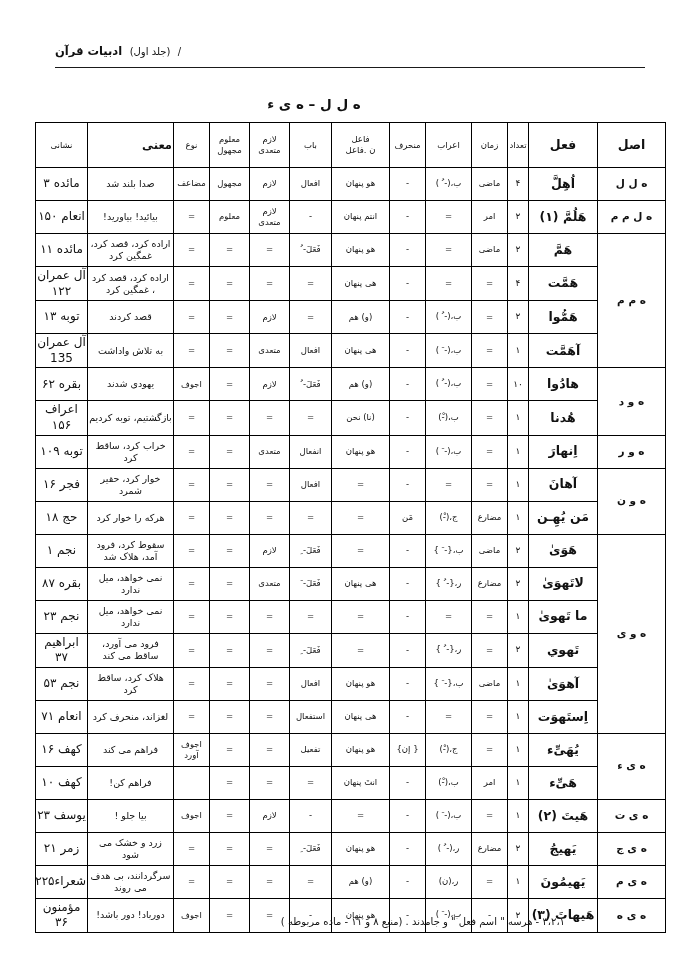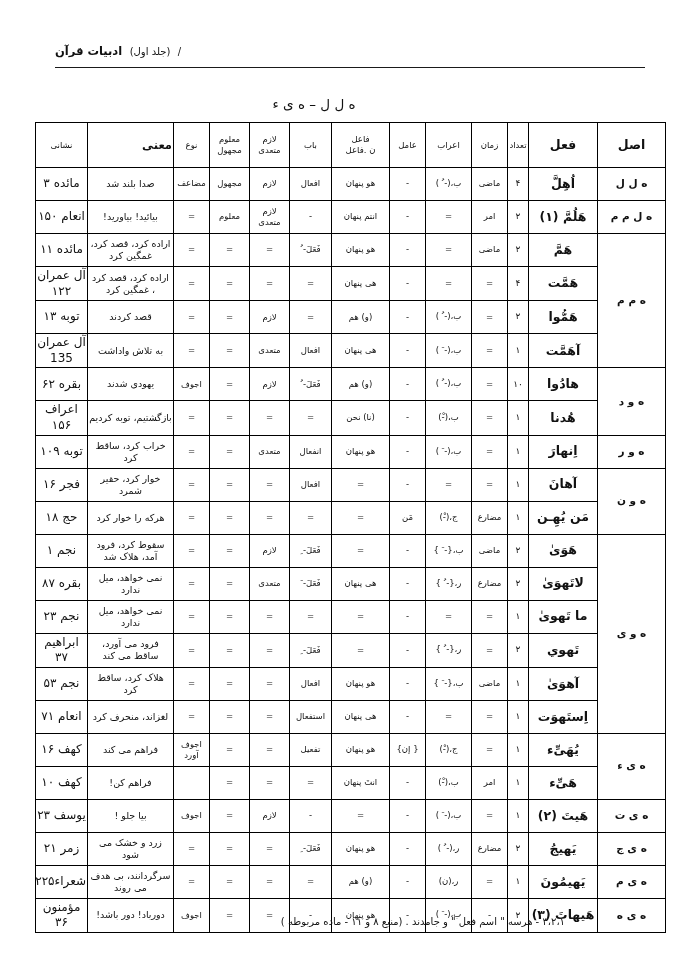--- a/index.html
+++ b/index.html
@@ -15,21 +15,21 @@
   .pagehead .bd{font-weight:bold;font-size:11.5px;direction:rtl;unicode-bidi:isolate;}
   .pagehead .rg{font-size:10px;direction:rtl;unicode-bidi:isolate;margin-right:4px;margin-left:4px;}
   .pagehead .sl{font-size:10px;}
   .headrule{
     position:absolute;top:67px;left:55px;width:590px;height:0;
     border-top:1.6px solid #1a1a1a;
   }
   
   .section-title{
     position:absolute;top:96px;left:0;width:628px;text-align:center;
-    direction:rtl;font-weight:normal;font-size:13.5px;
+    direction:rtl;font-weight:bold;font-size:13.5px;
   }
   
   .tablewrap{position:absolute;top:122px;left:35px;width:630px;}
   table{
     border-collapse:collapse;direction:rtl;width:630px;table-layout:fixed;
     border:1.8px solid #000;
   }
   th,td{
     border:1px solid #000;text-align:center;vertical-align:middle;
     padding:1px 1px;line-height:1.3;overflow:hidden;
@@ -79,21 +79,21 @@
         <col style="width:86px">
       <col style="width:52px">
     </colgroup>
     <thead>
       <tr id="thead-row">
           <th class="h-asl">اصل</th>
           <th class="h-fel">فعل</th>
           <th class="h-tedad">تعداد</th>
           <th class="h-zaman">زمان</th>
           <th class="h-erab">اعراب</th>
-          <th class="h-amel">عامل</th>
+          <th class="h-amel">منحرف</th>
           <th class="h-fael">فاعل
 ن .فاعل</th>
           <th class="h-bab">باب</th>
           <th class="h-lazem">لازم
 متعدی</th>
           <th class="h-maloom">معلوم
 مجهول</th>
           <th class="h-no">نوع</th>
           <th class="h-mani">معنی</th>
           <th class="h-neshani">نشانی</th>

